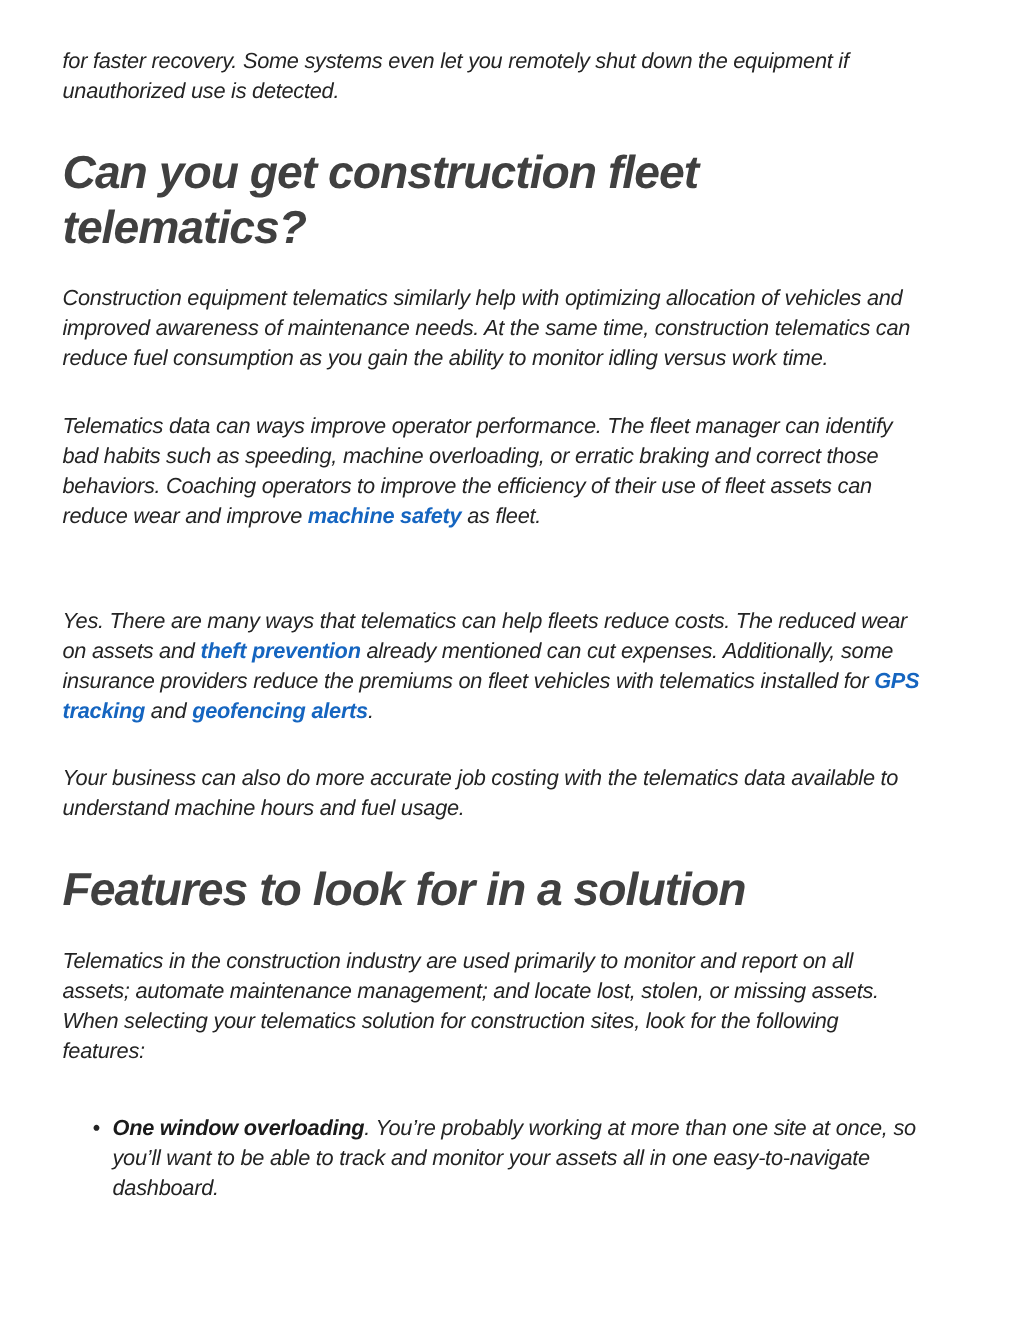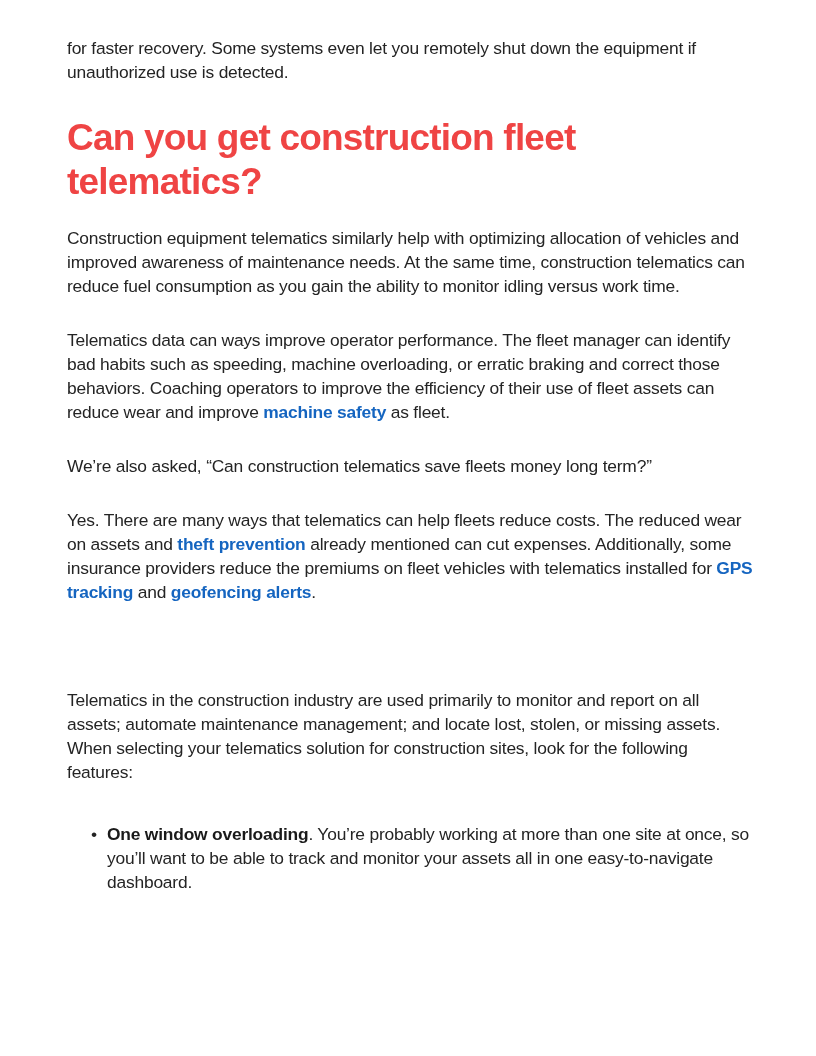--- a/index.html
+++ b/index.html
@@ -10,38 +10,39 @@
     body {
       width: 816px;
       height: 1056px;
       overflow: hidden;
       position: relative;
       font-family: "Liberation Sans", "DejaVu Sans", sans-serif;
       color: #222222;
     }
     .page {
       position: absolute;
-      left: 67px;
+      left: 50px;
       top: 36px;
       width: 690px;
+      font-style: italic;
     }
     p {
       margin: 0;
       font-size: 17.4px;
       line-height: 24px;
       letter-spacing: -0.2px;
       color: #242424;
     }
     h2 {
       margin: 0;
       font-size: 37px;
       line-height: 44px;
       font-weight: 700;
       letter-spacing: -0.8px;
-      color: #ef4444;
+      color: #404040;
     }
     a {
       color: #1565c0;
       text-decoration: none;
       font-weight: 700;
     }
     .gap-s { height: 30px; }
     .gap-h-top { height: 32px; }
     .gap-h-bottom { height: 22px; }
     ul {
@@ -73,28 +74,29 @@
   <div class="gap-h-top"></div>
   <h2>Can you get construction fleet telematics?</h2>
   <div class="gap-h-bottom"></div>
 
   <p>Construction equipment telematics similarly help with optimizing allocation of vehicles and improved awareness of maintenance needs. At the same time, construction telematics can reduce fuel consumption as you gain the ability to monitor idling versus work time.</p>
   <div class="gap-s"></div>
 
   <p><span>Telematics data can ways improve operator performance. The fleet manager can identify bad habits such as speeding, machine overloading, or erratic braking and correct those behaviors. Coaching operators to improve the efficiency of their use of fleet assets can reduce wear and improve </span><a href="#">machine safety</a><span> as fleet.</span></p>
   <div class="gap-s"></div>
 
-  <p>We’re also asked, “Can construction telematics save fleets money long term?”</p>
   <div class="gap-s"></div>
 
   <p><span>Yes. There are many ways that telematics can help fleets reduce costs. The reduced wear on assets and </span><a href="#">theft prevention</a><span> already mentioned can cut expenses. Additionally, some insurance providers reduce the premiums on fleet vehicles with telematics installed for </span><a href="#">GPS tracking</a><span> and </span><a href="#">geofencing alerts</a><span>.</span></p>
   <div class="gap-s"></div>
 
+  <p>Your business can also do more accurate job costing with the telematics data available to understand machine hours and fuel usage.</p>
 
   <div class="gap-h-top"></div>
+  <h2>Features to look for in a solution</h2>
   <div class="gap-h-bottom"></div>
 
   <p>Telematics in the construction industry are used primarily to monitor and report on all assets; automate maintenance management; and locate lost, stolen, or missing assets. When selecting your telematics solution for construction sites, look for the following features:</p>
   <div style="height:38px"></div>
 
   <ul>
     <li>
       <span class="bullet">•</span>
       <strong>One window overloading</strong><span>. You’re probably working at more than one site at once, so you’ll want to be able to track and monitor your assets all in one easy-to-navigate dashboard.</span>
     </li>

